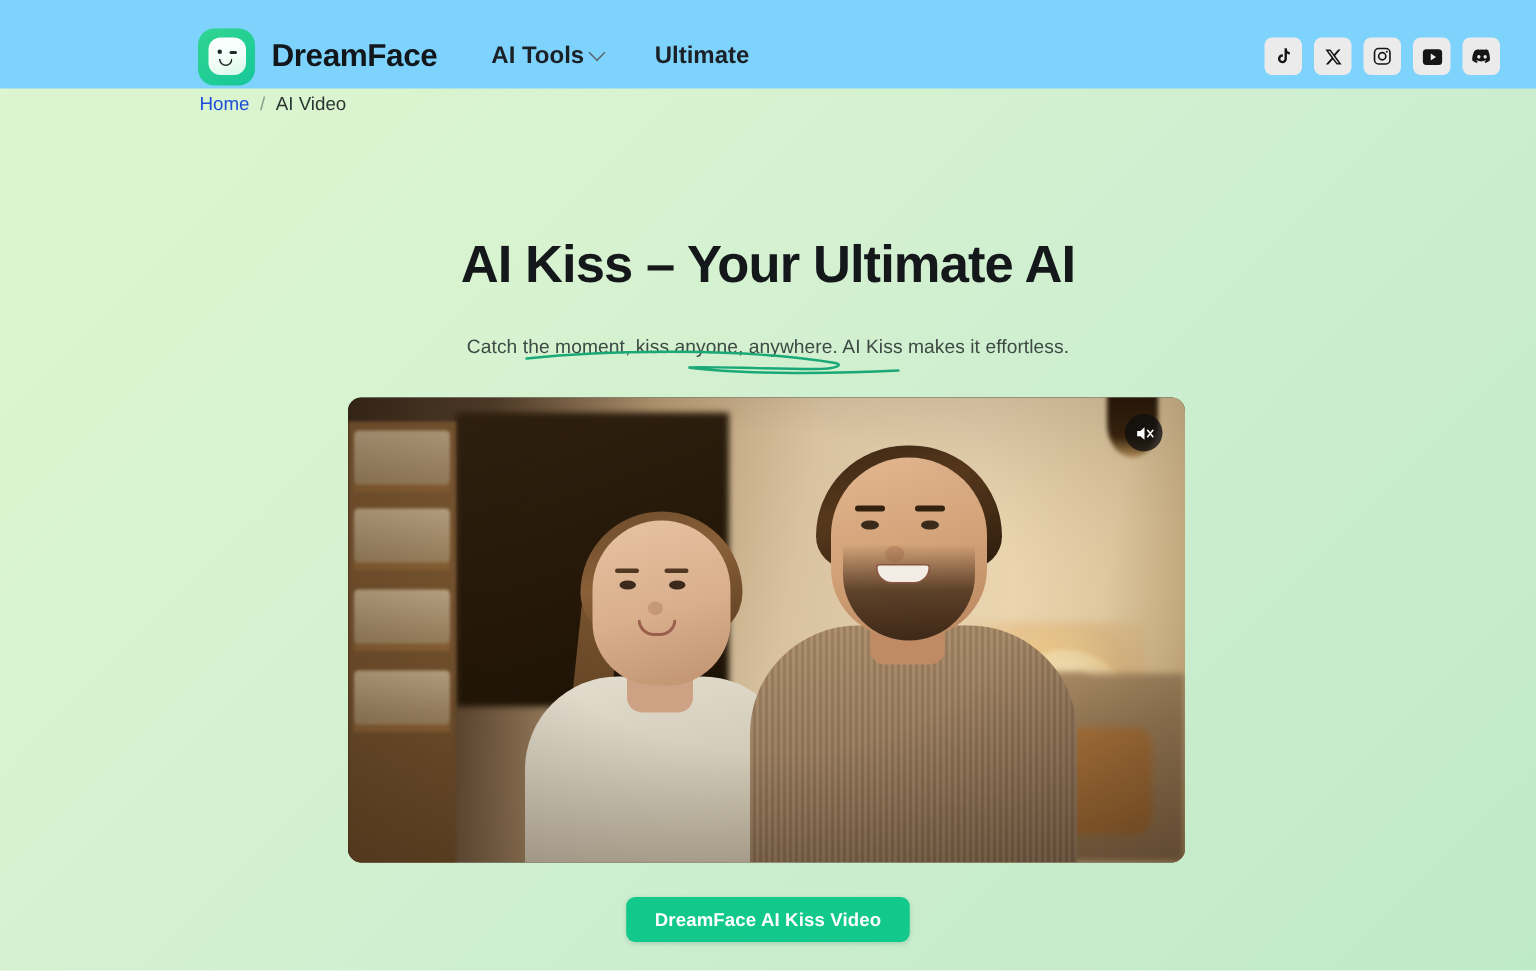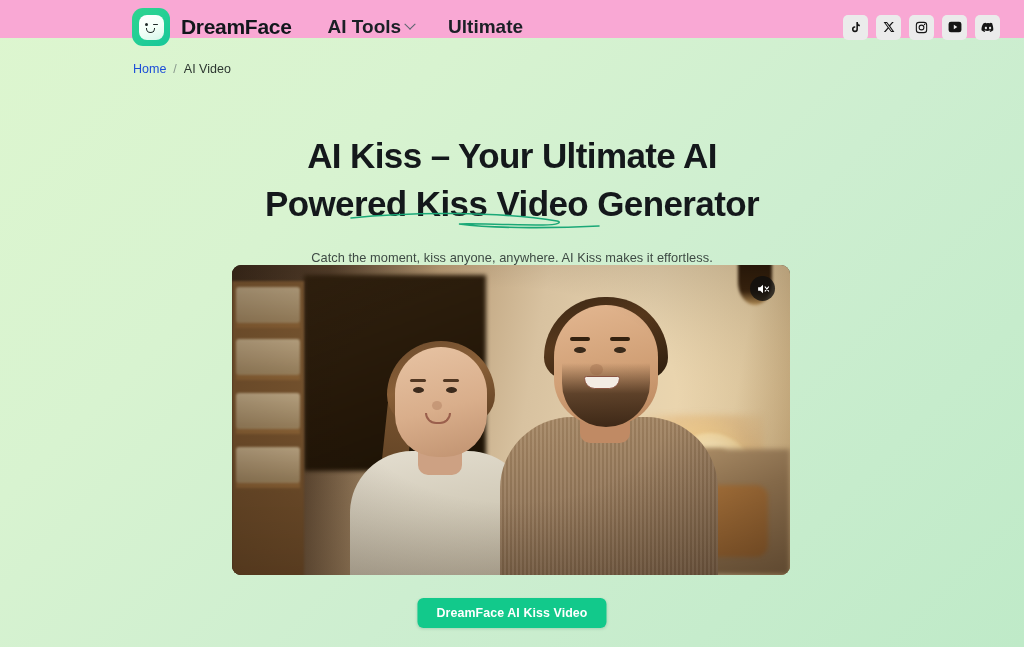--- a/index.html
+++ b/index.html
@@ -8,22 +8,22 @@
     font-family: "Liberation Sans", sans-serif;
     overflow: hidden;
   }
   body {
     background: linear-gradient(135deg, #ddf6cf 0%, #d8f3d0 30%, #cdeed0 60%, #bfeac8 100%);
     position: relative;
   }
 
   
   .header {
-    height: 38px;
-    background: #f9a8d4;
+    height: 59px;
+    background: #7dd3fc;
     display: flex;
     align-items: center;
     padding: 16px 24px 0 132px;
     position: relative;
     z-index: 20;
   }
   .brand { display: flex; align-items: center; gap: 11px; }
   .logo-mark {
     width: 38px; height: 38px; border-radius: 11px;
     background: linear-gradient(145deg, #2fd48f 0%, #24cf95 50%, #16c79a 100%);
@@ -47,21 +47,21 @@
     width: 9px; height: 5px;
     border: 1.6px solid #1f2a28; border-top: none;
     border-radius: 0 0 9px 9px;
   }
   .brand-name {
     font-size: 21px; font-weight: bold; color: #12171c;
     letter-spacing: -0.3px;
   }
   .nav { display: flex; align-items: center; gap: 34px; margin-left: 36px; }
   .nav-item {
-    font-size: 19px; font-weight: bold; color: #1b2026;
+    font-size: 16px; font-weight: bold; color: #1b2026;
     display: flex; align-items: center; gap: 5px;
     cursor: pointer; white-space: nowrap;
   }
   .chev {
     width: 8px; height: 8px; display: inline-block;
     border-right: 1.4px solid #5a646e; border-bottom: 1.4px solid #5a646e;
     transform: rotate(45deg) translate(-2px, -2px);
   }
   .socials { display: flex; align-items: center; gap: 8px; margin-left: auto; }
   .soc {
@@ -358,21 +358,20 @@
 
 <div class="crumbs">
   <span class="crumb-home">Home</span>
   <span class="crumb-sep">/</span>
   <span class="crumb-cur">AI Video</span>
 </div>
 
 <div class="hero">
   <h1 class="title">
     <span>AI Kiss – Your Ultimate AI</span><br>
-    <span>Powered Kiss Video Generator</span>
     <svg class="swoosh" viewBox="0 0 260 22">
       <path d="M4 8 C60 2, 150 1, 210 11 C215 12, 212 15, 196 15 C160 15, 120 13, 112 14 C150 19, 215 18, 252 16" fill="none" stroke="#1aa877" stroke-width="1.6" stroke-linecap="round"></path>
     </svg>
   </h1>
   <div class="subtitle">Catch the moment, kiss anyone, anywhere. AI Kiss makes it effortless.</div>
 </div>
 
 <div class="video-wrap">
   <div class="scene">
     <div class="bg-wall"></div>

